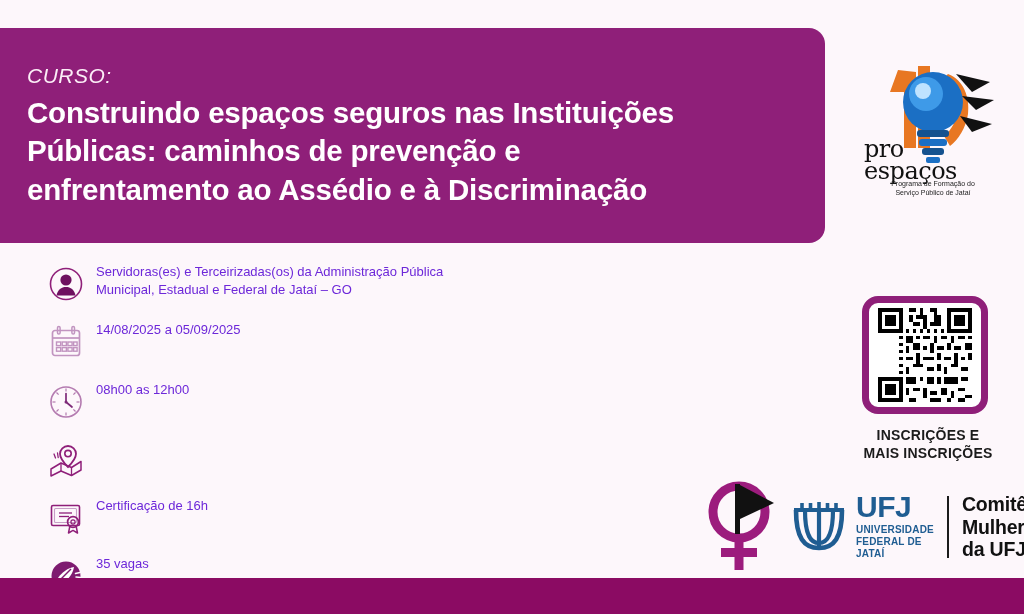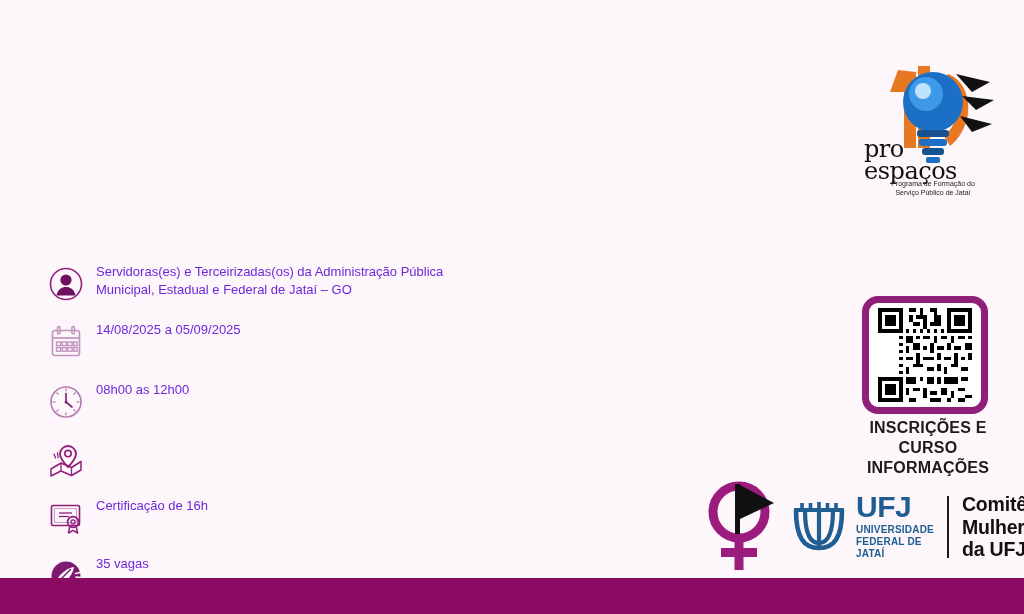--- a/index.html
+++ b/index.html
@@ -62,21 +62,21 @@
   .r4{margin-bottom:6px;}
   .r5{margin-bottom:6px;}
 
   
   .qr-block{position:absolute;left:862px;top:296px;width:132px;}
   .qr-frame{
     width:126px;height:118px;border:7px solid #8f1f79;border-radius:16px;
     background:#fff;box-sizing:border-box;display:flex;align-items:center;justify-content:center;
   }
   .qr-caption{
-    margin-top:4px;text-align:center;font-size:16px;font-weight:bold;
+    margin-top:13px;text-align:center;font-size:14px;font-weight:bold;
     color:#1b1b1b;line-height:1.25;letter-spacing:.2px;
   }
   .qr-caption span{display:block;}
 
   
   .bottom-logos{position:absolute;left:700px;top:478px;display:flex;align-items:center;}
   .venus{margin-right:10px;}
   .ufj-logo{display:flex;align-items:center;}
   .ufj-mark{margin-right:6px;}
   .ufj-text{display:flex;flex-direction:column;justify-content:center;}
@@ -88,20 +88,28 @@
   .comite span{display:block;}
 
   
   .bottom-bar{position:absolute;left:0;bottom:0;width:1024px;height:36px;background:#8b0b63;}
 </style>
 </head>
 <body>
 
 <div class="poster">
 
+  <div class="header-banner">
+    <div class="curso-label">CURSO:</div>
+    <div class="course-title">
+      <span class="ln">Construindo espaços seguros nas Instituições</span>
+      <span class="ln">Públicas: caminhos de prevenção e</span>
+      <span class="ln">enfrentamento ao Assédio e à Discriminação</span>
+    </div>
+  </div>
 
   <div class="proformacao">
     <svg class="pf-svg" width="140" height="120" viewBox="0 0 140 120">
 
       <path d="M38 18 L30 40 L44 40 L44 96 L56 96 L56 20 Z" fill="#e87722"></path>
       <path d="M58 14 L58 96 L70 96 L70 14 Z" fill="#e87722"></path>
       <path d="M88 22 C104 28 110 46 108 62 C106 76 98 88 90 94 L84 84
                C92 78 98 66 98 54 C98 40 92 30 84 26 Z" fill="#e87722"></path>
 
       <circle cx="73" cy="50" r="30" fill="#1b6fc4"></circle>
@@ -333,21 +341,21 @@
             <rect x="26" y="26" width="2" height="1"></rect>
           <rect x="10" y="27" width="2" height="1"></rect>
             <rect x="16" y="27" width="3" height="1"></rect>
           <rect x="21" y="27" width="1" height="1"></rect>
             <rect x="24" y="27" width="2" height="1"></rect>
         </g>
       </svg>
     </div>
     <div class="qr-caption">
       <span>INSCRIÇÕES E</span>
-      <span>CURSO INFORMAÇÕES</span>
+      <span>MAIS INSCRIÇÕES</span>
     </div>
   </div>
 
   <div class="bottom-logos">
 
     <div class="venus">
       <svg width="78" height="94" viewBox="0 0 78 94">
         <circle cx="39" cy="34" r="26" fill="none" stroke="#9c1c7d" stroke-width="9"></circle>
         <rect x="34.5" y="60" width="9" height="32" fill="#9c1c7d"></rect>
         <rect x="21" y="70" width="36" height="9" fill="#9c1c7d"></rect>

